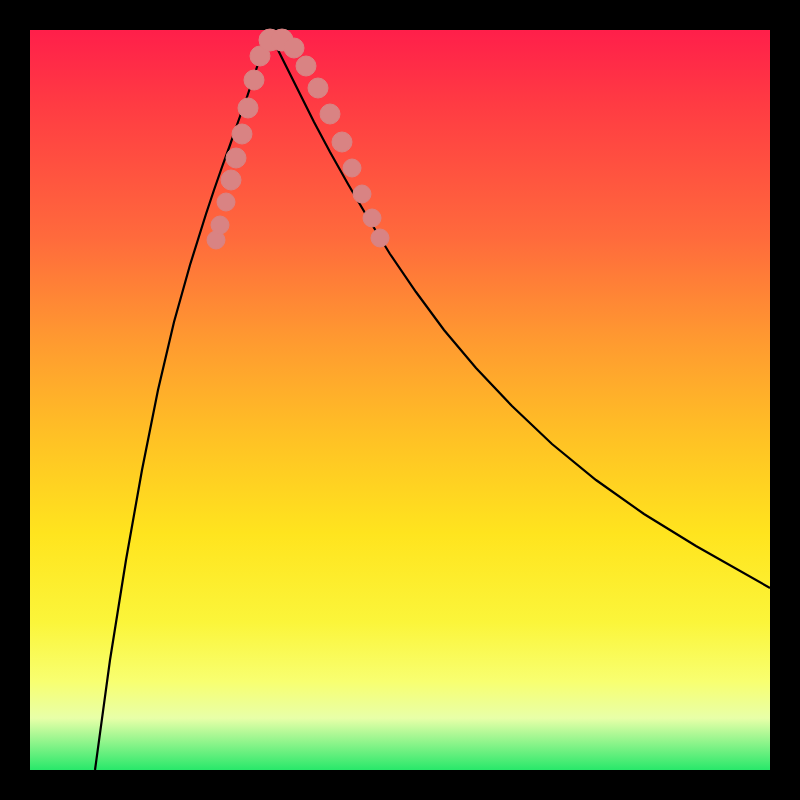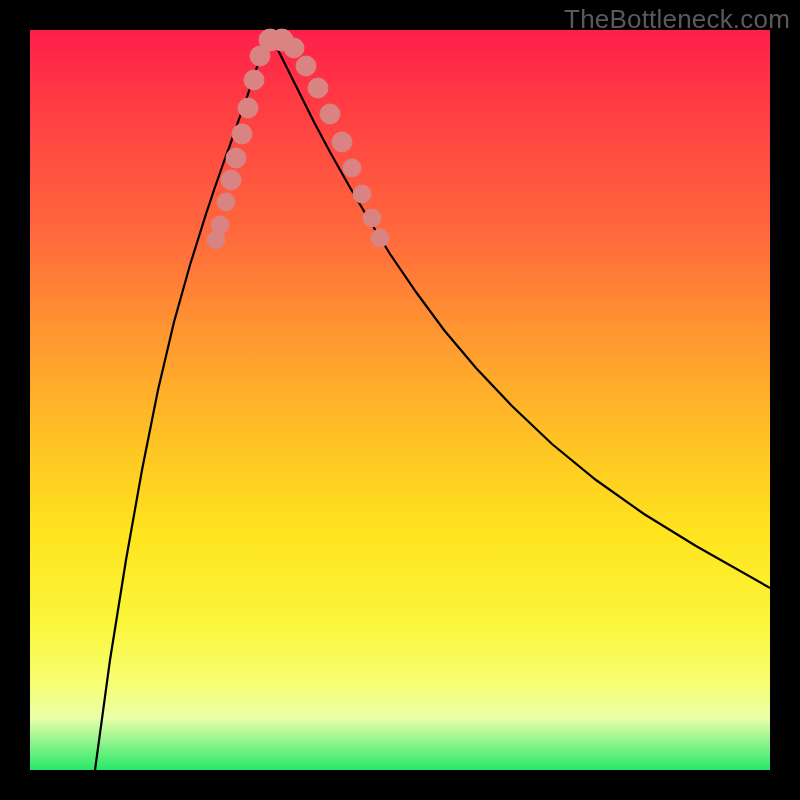--- a/index.html
+++ b/index.html
@@ -55,21 +55,20 @@
   }
   .dot {
     fill: #d98383;
     stroke: #d98383;
   }
 </style>
 </head>
 <body>
 
 <div class="frame">
-  <div class="watermark">TheBottleneck.com</div>
   <div class="plot-area">
     <svg class="curves" viewBox="0 0 740 740" preserveAspectRatio="none">
       <path id="left-branch" class="curve" d="M 65 740 L 80 630 L 96 530 L 112 440 L 128 360 L 144 292 L 160 235 L 176 184 L 184 160 L 192 137 L 200 115 L 208 92 L 216 70 L 224 46 L 228 34 L 232 22 L 236 12 L 240 4"></path>
       <path id="right-branch" class="curve" d="M 240 4 L 248 20 L 258 40 L 270 64 L 284 92 L 300 122 L 318 154 L 338 188 L 360 224 L 386 262 L 414 300 L 446 338 L 482 376 L 522 414 L 566 450 L 614 484 L 666 516 L 740 558"></path>
       <g id="dots">
           <circle cx="186" cy="210" r="9" class="dot"></circle>
           <circle cx="190" cy="195" r="9" class="dot"></circle>
           <circle cx="196" cy="172" r="9" class="dot"></circle>
           <circle cx="201" cy="150" r="10" class="dot"></circle>
           <circle cx="206" cy="128" r="10" class="dot"></circle>

